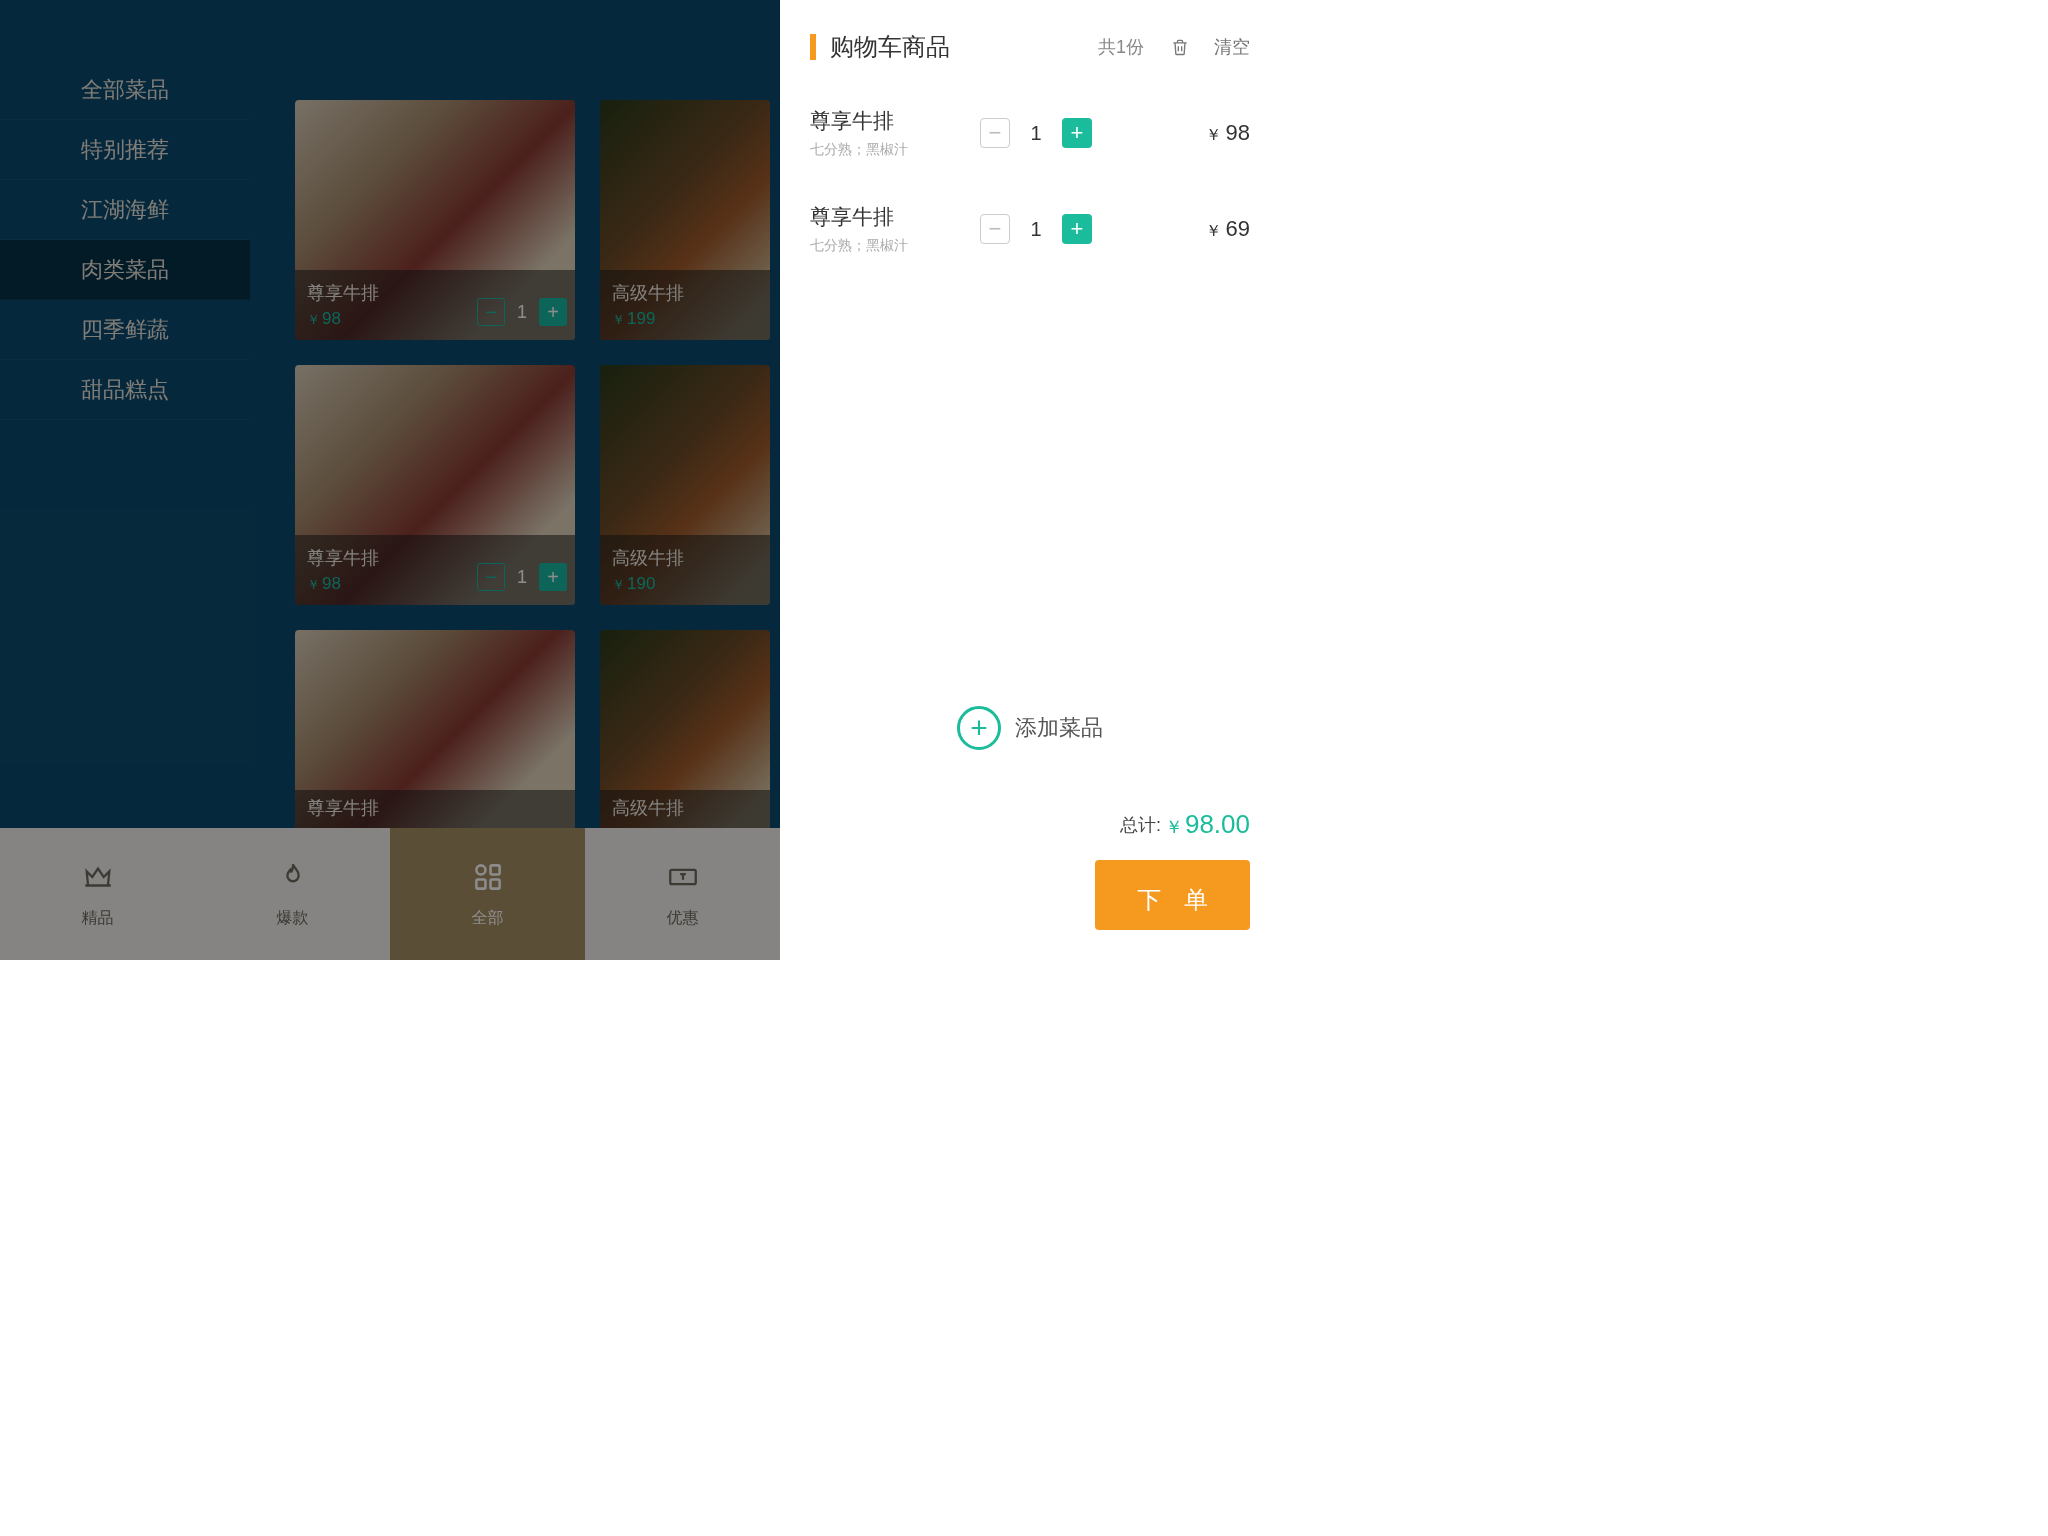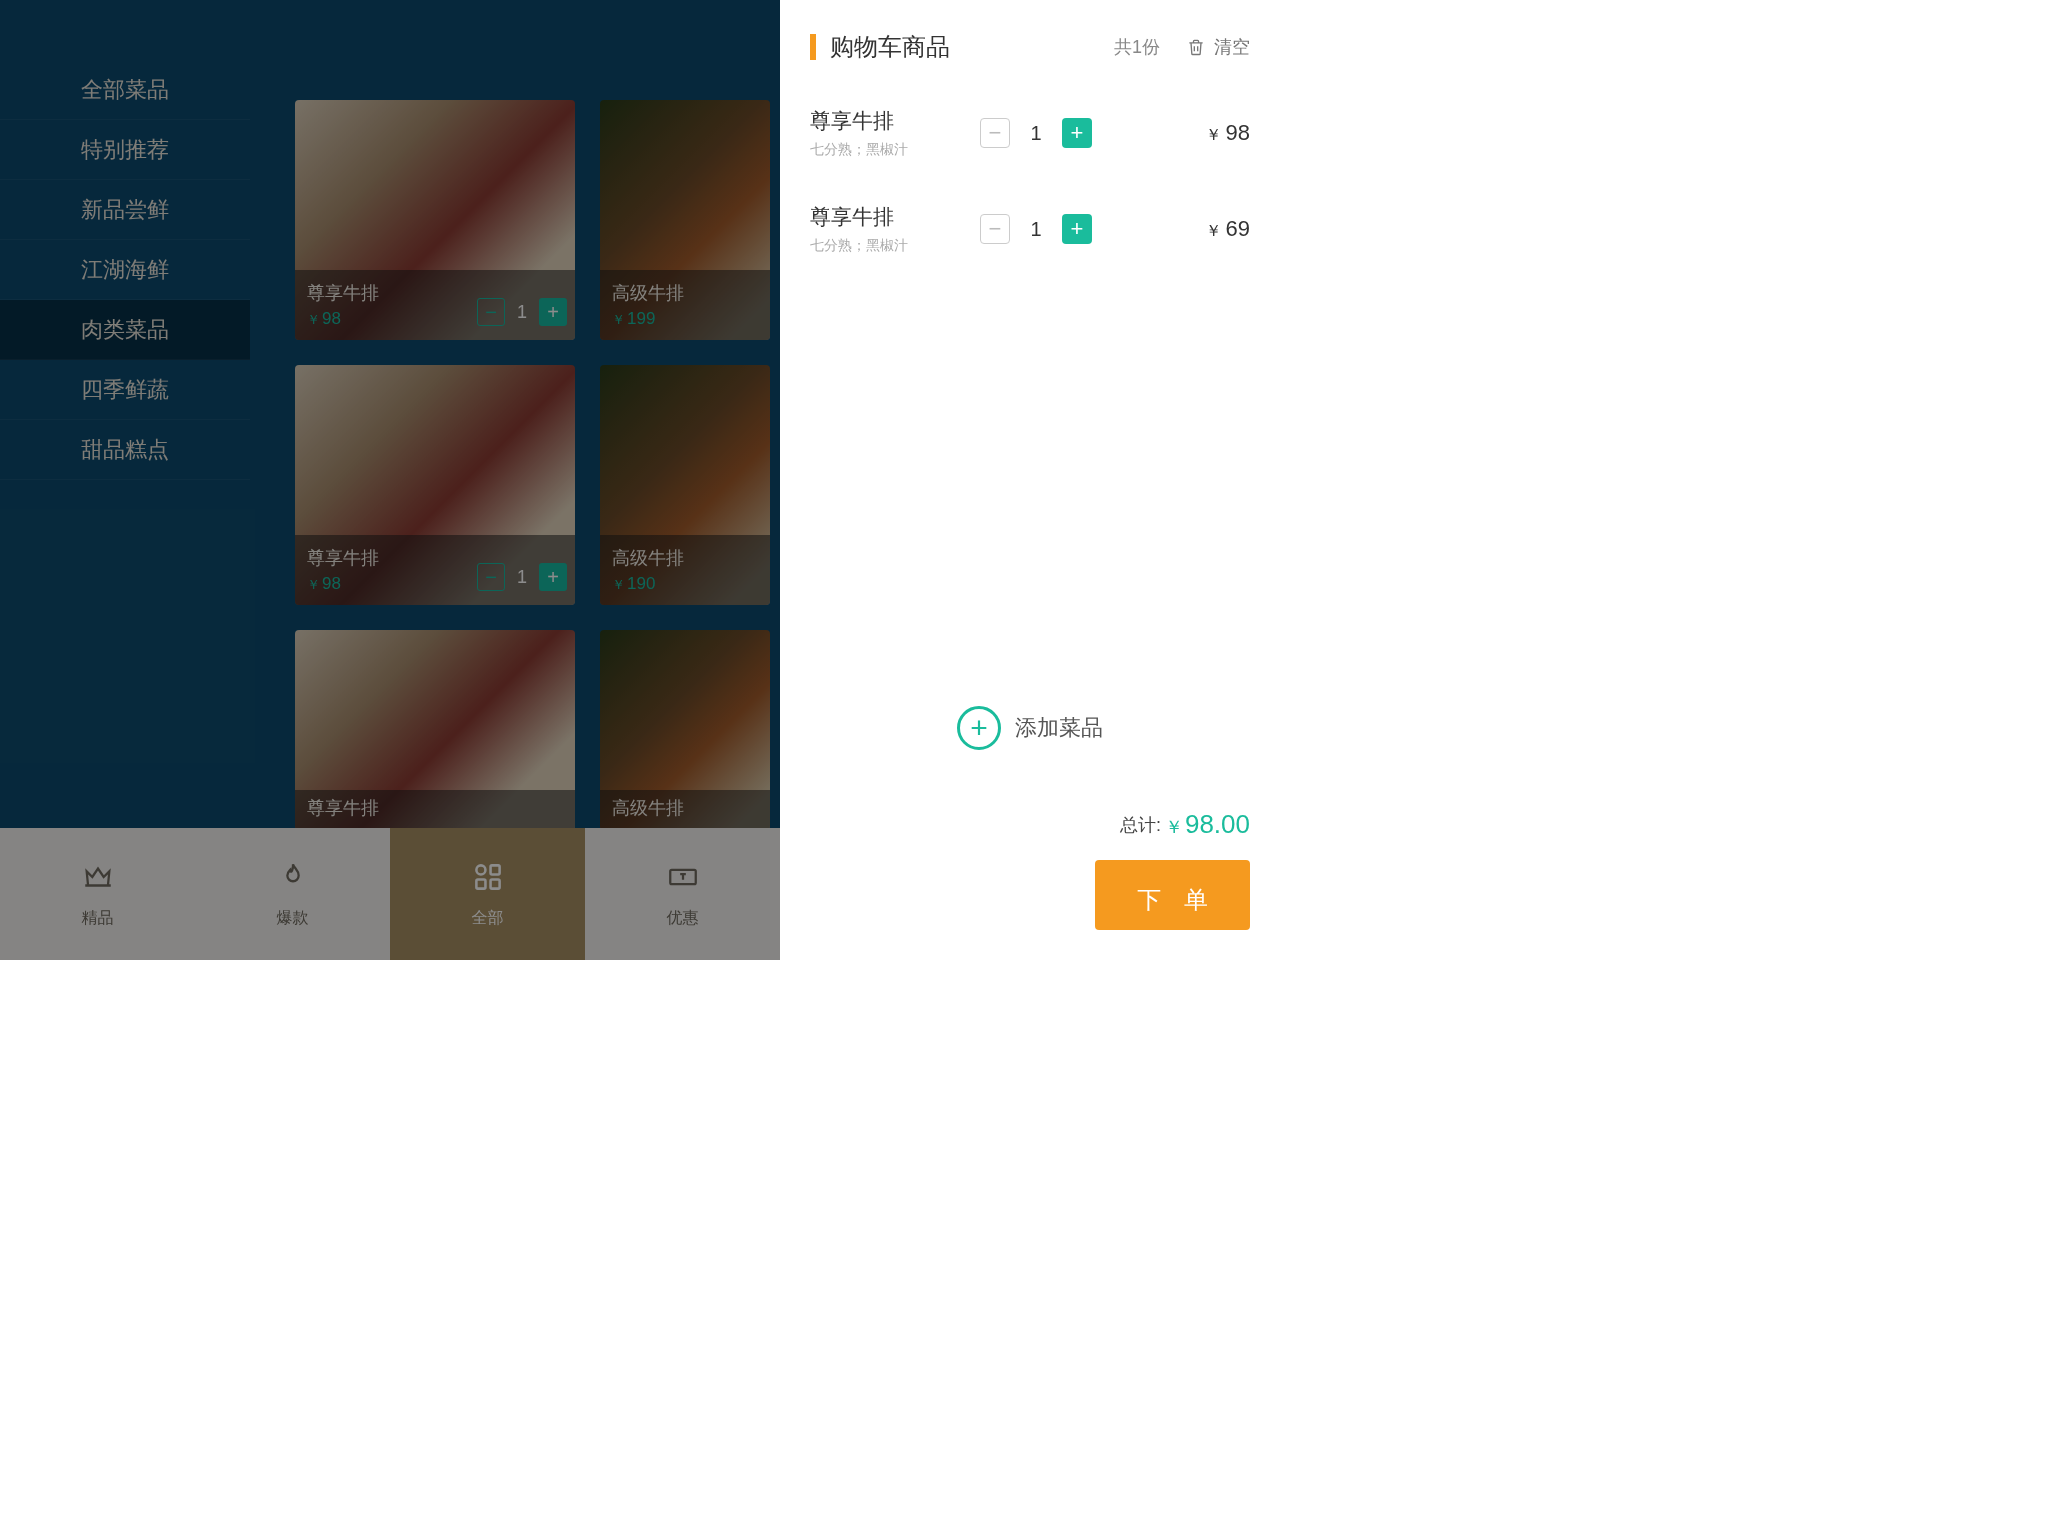--- a/index.html
+++ b/index.html
@@ -34,21 +34,21 @@
   .btab { flex:1; display:flex; flex-direction:column; align-items:center; justify-content:center; gap:10px; background:#f3f1ee; color:#6f6a60; font-size:16px; }
   .btab.active { background:#a68e63; color:#fff; }
   .btab svg { width:34px; height:34px; }
 
   
   .cart { flex:1; height:100%; background:#fff; position:relative; display:flex; flex-direction:column; }
   .cart-head { display:flex; align-items:center; padding:31px 30px 22px 30px; }
   .orange-bar { width:6px; height:26px; background:#f59a1f; margin-right:14px; }
   .cart-title { font-size:24px; color:#333; font-weight:500; flex:1; }
   .cart-count { font-size:18px; color:#888; margin-right:26px; }
-  .clear-btn { display:flex; align-items:center; gap:8px; color:#777; font-size:18px; }
+  .clear-btn { display:flex; align-items:center; gap:24px; color:#777; font-size:18px; }
   .trash svg { width:20px; height:22px; display:block; }
 
   .cart-items { padding:0 30px; }
   .citem { display:flex; align-items:center; padding:22px 0; }
   .ci-info { flex:0 0 170px; }
   .ci-name { font-size:21px; color:#333; margin-bottom:6px; }
   .ci-desc { font-size:14px; color:#aaa; }
   .ci-qty { display:flex; align-items:center; gap:16px; }
   .cq { width:30px; height:30px; border-radius:4px; display:flex; align-items:center; justify-content:center; font-size:22px; }
   .cq.minus { border:1.5px solid #ccc; color:#bbb; background:#fff; }
@@ -70,21 +70,20 @@
 </style>
 </head>
 <body>
 
 <div class="app">
 
   <div class="menu-area">
     <div class="sidebar">
       <div class="sidebar-item">全部菜品</div>
       <div class="sidebar-item">特别推荐</div>
-      <div class="sidebar-item">新品尝鲜</div>
       <div class="sidebar-item">江湖海鲜</div>
       <div class="sidebar-item active">肉类菜品</div>
       <div class="sidebar-item">四季鲜蔬</div>
       <div class="sidebar-item">甜品糕点</div>
     </div>
 
     <div class="dish-grid">
 
       <div class="dish-card">
         <div class="dish-img steak"></div>

